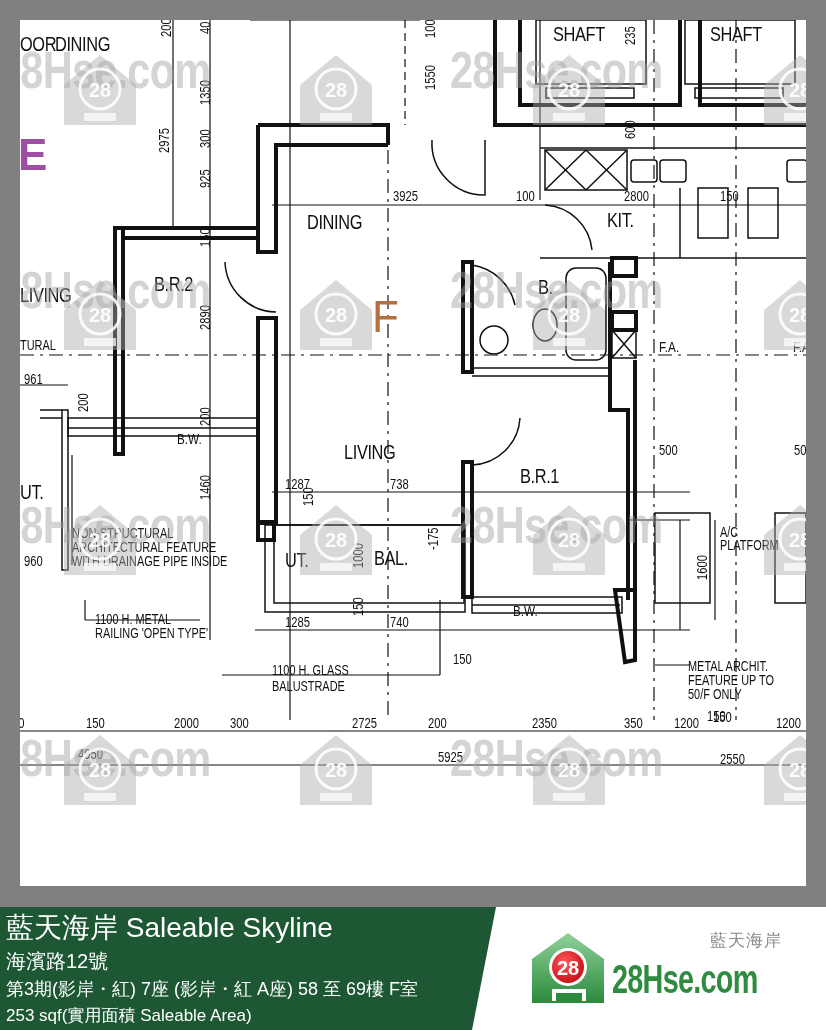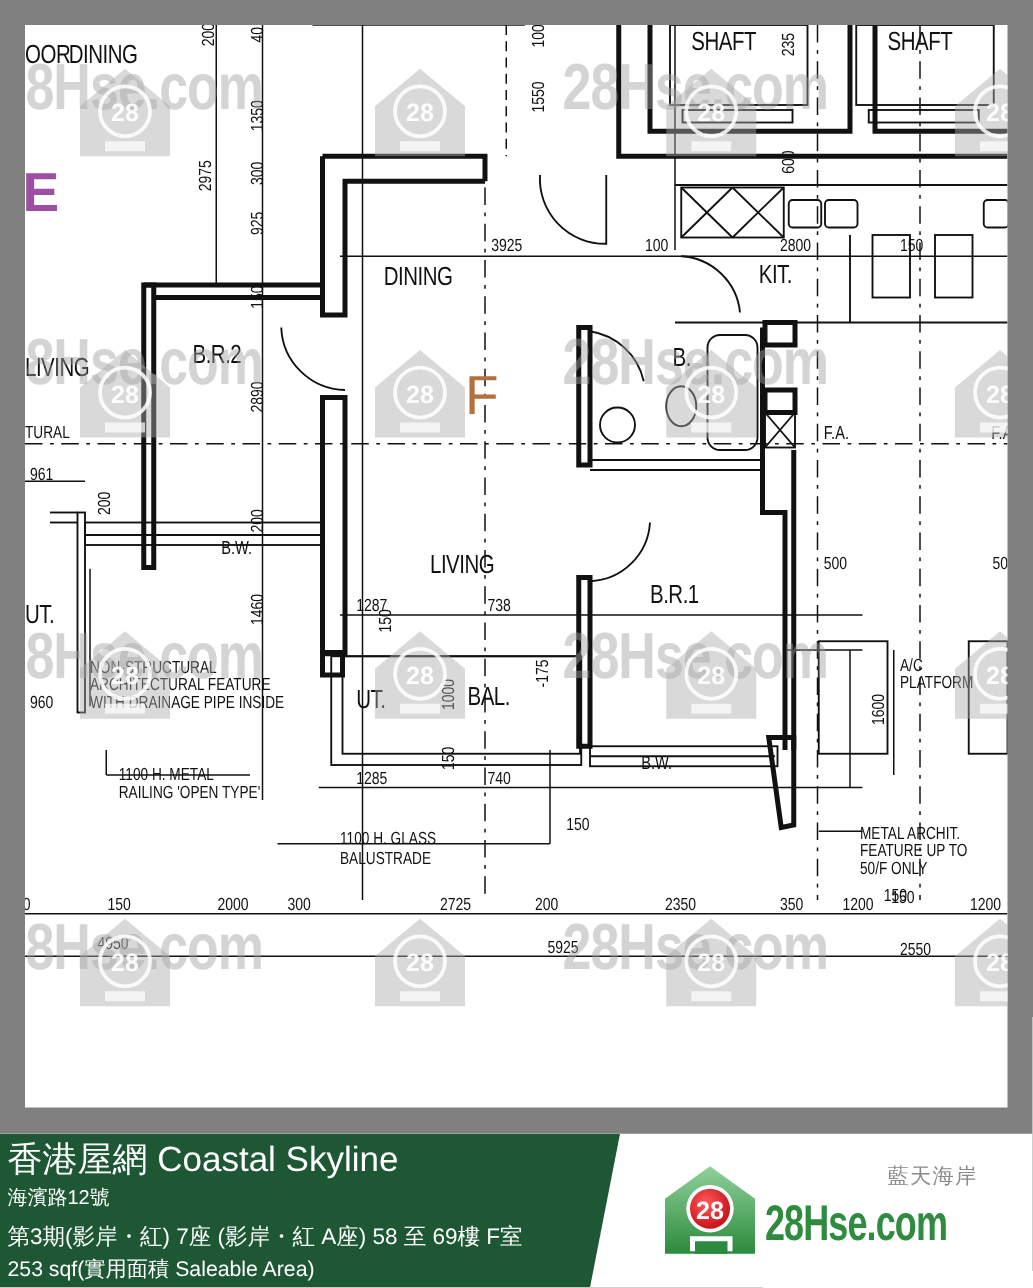--- a/index.html
+++ b/index.html
@@ -11,21 +11,21 @@
   .dim{font-size:14px;transform:scaleX(0.8);}
   .note{font-size:14px;transform:scaleX(0.78);line-height:14px;}
   .vdim{font-size:14px;transform:rotate(-90deg) scaleX(0.8);}
   .unit-letter{position:absolute;left:372px;top:292px;font-size:44px;color:#b5703f;font-family:"Liberation Sans",sans-serif;}
   .side-e{position:absolute;left:18px;top:128px;font-size:44px;color:#9c4fa5;font-family:"Liberation Sans",sans-serif;font-weight:bold;}
   .wm-text{position:absolute;font-family:"Liberation Sans",sans-serif;font-weight:bold;font-size:52px;color:rgba(160,160,160,0.45);transform:scaleX(0.8);transform-origin:left top;letter-spacing:-1px;}
   #footer{position:absolute;left:0;top:907px;width:826px;height:123px;background:#fff;}
   #footer-band{position:absolute;left:0;top:0;width:496px;height:123px;background:#1d5733;clip-path:polygon(0 0,496px 0,472px 123px,0 123px);}
   .ft{position:absolute;left:6px;color:#fff;white-space:nowrap;}
   #ft-title{top:2px;font-size:28px;}
-  #ft-addr{top:41px;font-size:16px;}
+  #ft-addr{top:41px;font-size:20px;}
   #ft-unit{top:70px;font-size:18px;}
   #ft-area{top:97px;font-size:17px;}
   #logo{position:absolute;left:530px;top:24px;width:260px;height:80px;}
   #logo-cn{position:absolute;left:710px;top:22px;font-size:17px;color:#8a8a8a;letter-spacing:1px;}
   #logo-word{position:absolute;left:612px;top:50px;font-size:40px;font-weight:bold;color:#2f8b3f;transform:scaleX(0.72);transform-origin:left top;letter-spacing:-1px;}
 </style>
 </head>
 <body>
 
 <div id="plan">
@@ -249,21 +249,21 @@
     <use href="#wmhouse" x="764" y="505"></use>
     <use href="#wmhouse" x="64" y="735"></use>
     <use href="#wmhouse" x="300" y="735"></use>
     <use href="#wmhouse" x="533" y="735"></use>
     <use href="#wmhouse" x="764" y="735"></use>
   </svg>
 </div>
 
 <div id="footer">
   <div id="footer-band">
-    <div class="ft" id="ft-title">香港屋網 Coastal Skyline</div>
+    <div class="ft" id="ft-title">藍天海岸 Saleable Skyline</div>
     <div class="ft" id="ft-addr">海濱路12號</div>
     <div class="ft" id="ft-unit">第3期(影岸・紅) 7座 (影岸・紅 A座) 58 至 69樓 F室</div>
     <div class="ft" id="ft-area">253 sqf(實用面積 Saleable Area)</div>
   </div>
   <svg id="logo" viewBox="0 0 260 80">
     <defs>
       <linearGradient id="lg" x1="0" y1="0" x2="0" y2="1">
         <stop offset="0" stop-color="#8fd19a"></stop>
         <stop offset="1" stop-color="#2b8a3c"></stop>
       </linearGradient>

